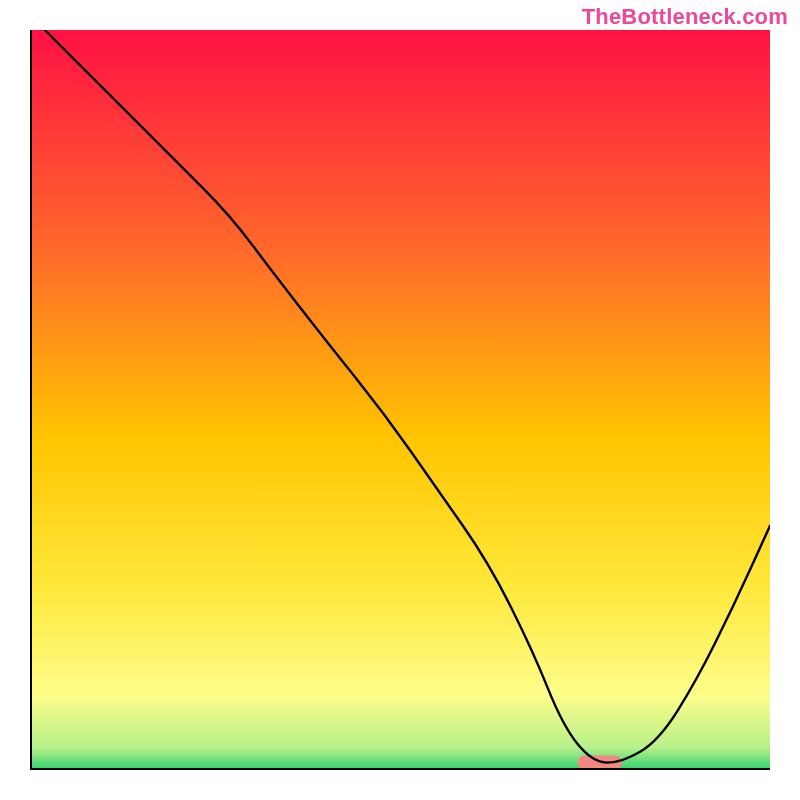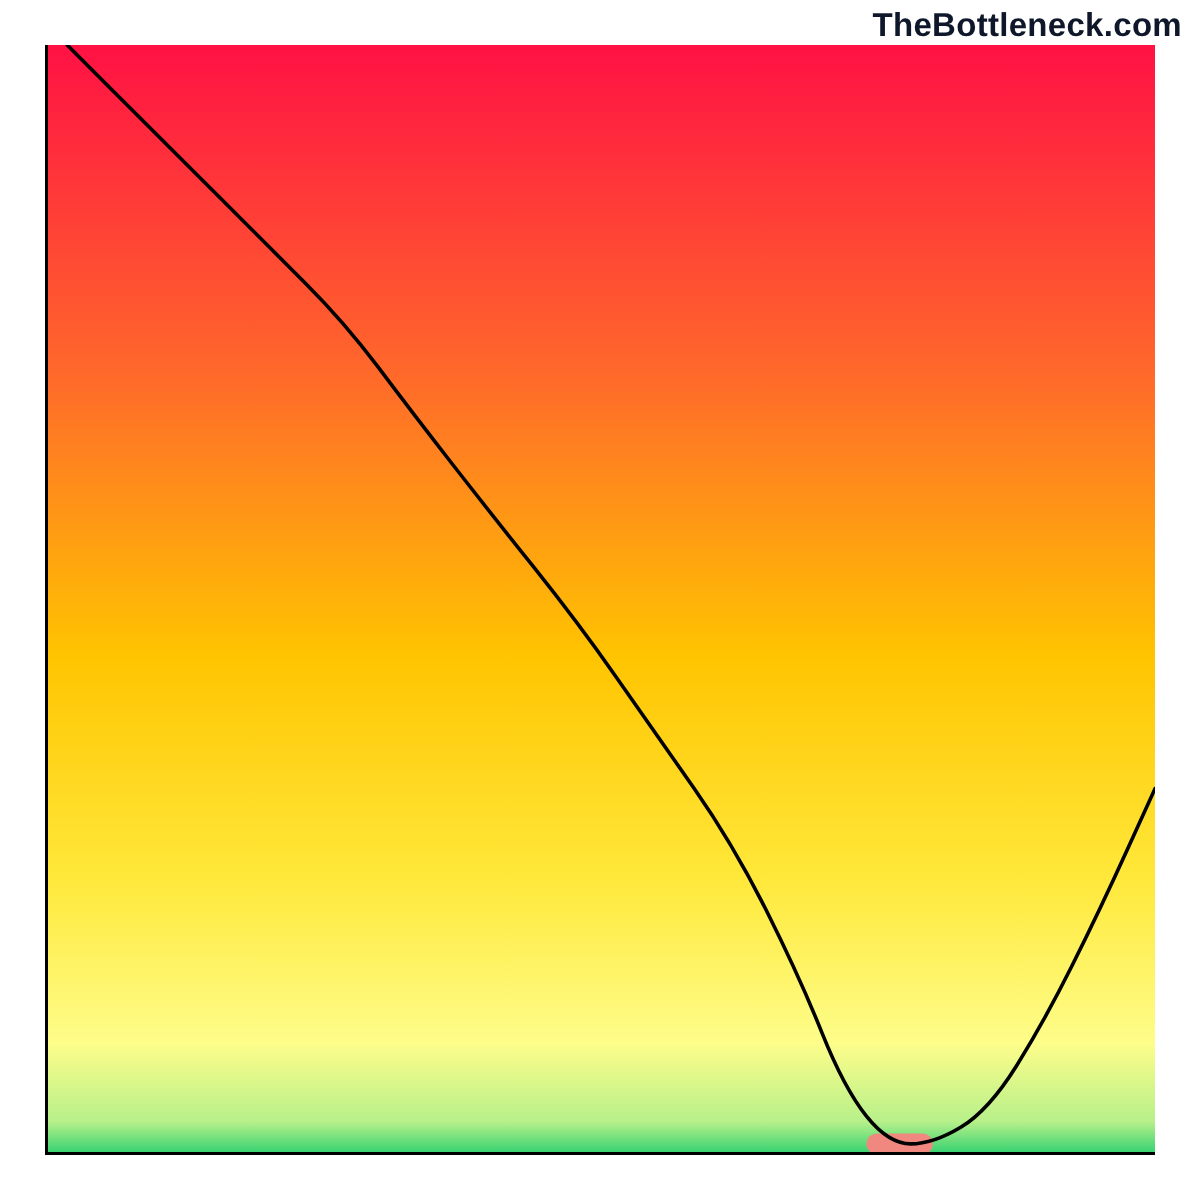--- a/index.html
+++ b/index.html
@@ -14,21 +14,21 @@
     width: 800px;
     height: 800px;
     position: relative;
   }
   .watermark {
     position: absolute;
     top: 4px;
     right: 12px;
     font-size: 22px;
     font-weight: bold;
-    color: #0f172a;
+    color: #ec4899;
     letter-spacing: 0.2px;
   }
   .plot {
     position: absolute;
     top: 30px;
     left: 30px;
     width: 740px;
     height: 740px;
   }
   svg {

